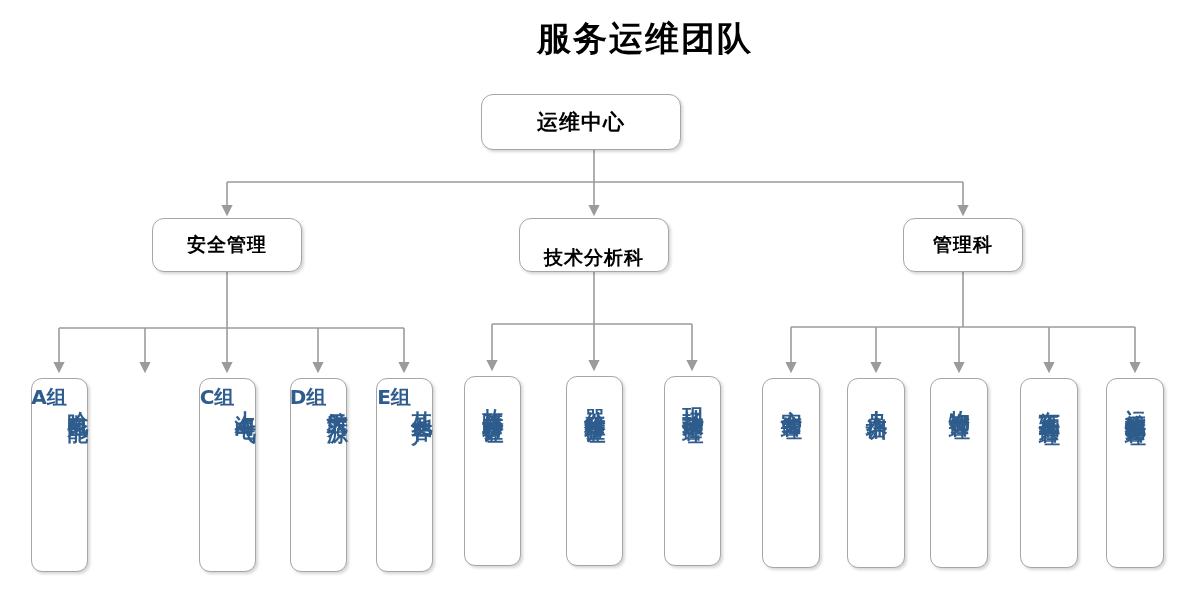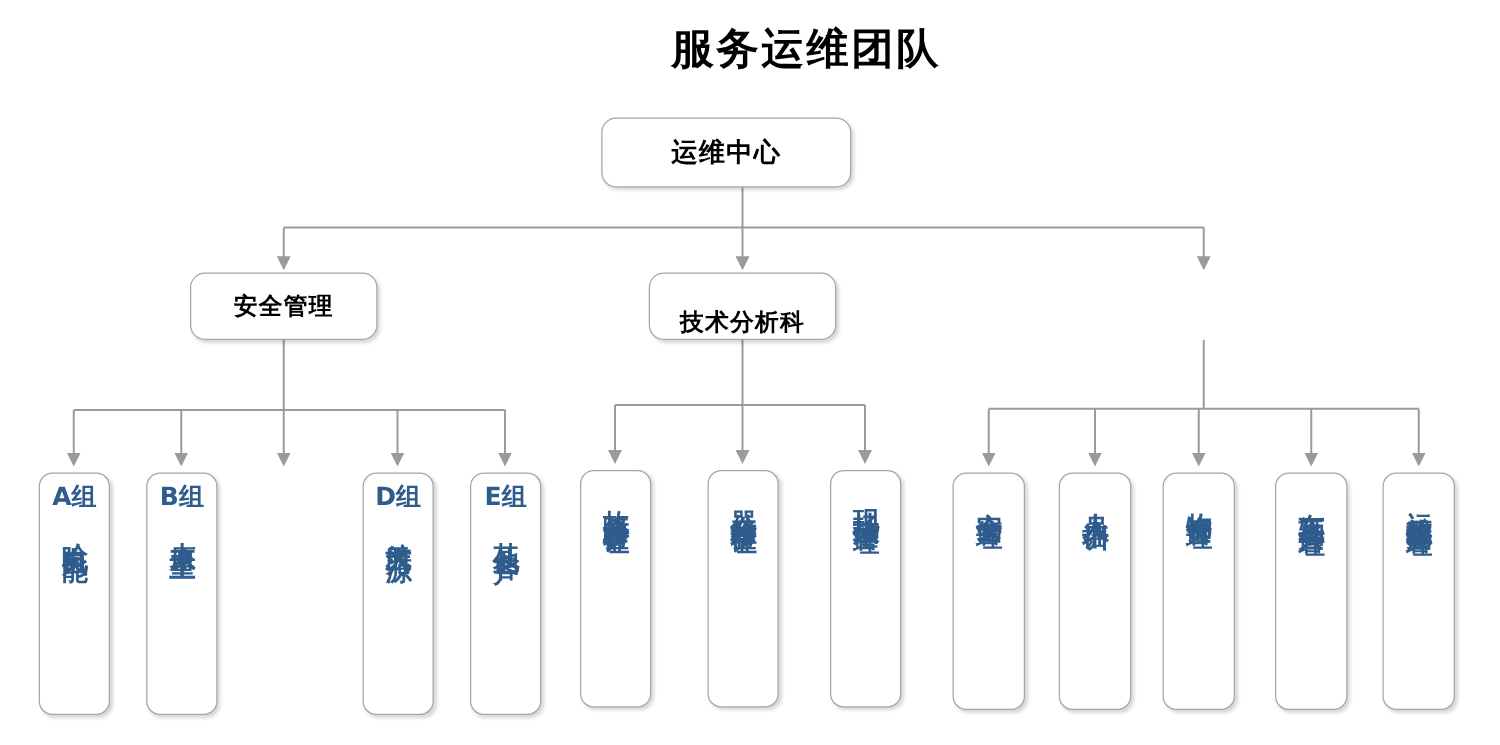--- a/index.html
+++ b/index.html
@@ -43,21 +43,21 @@
 
   
   .node.leaf{
     border-radius:11px;
     align-items:flex-start;
     justify-content:center;
     padding-top:8px;
   }
   .leaf-inner{
     display:flex;
-    flex-direction:column;
+    flex-direction:row;
     align-items:center;
     line-height:1.0;
   }
   .leaf-code{
     color:#2E5C8C;
     font-weight:bold;
     font-size:20px;
     letter-spacing:0px;
     margin-bottom:10px;
     white-space:nowrap;
@@ -136,31 +136,34 @@
   <div class="node root">
     <span class="label">运维中心</span>
   </div>
 
   <div class="node dept" style="left:152px;top:218px;width:150px;">
     <span class="label">安全管理</span>
   </div>
   <div class="node dept" style="left:519px;top:218px;width:150px;align-items:flex-end;">
     <span class="label">技术分析科</span>
   </div>
+  <div class="node dept" style="left:903px;top:218px;width:120px;">
+    <span class="label">管理科</span>
+  </div>
 
   <div class="node leaf group" style="left:31px;top:378px;width:57px;height:194px;">
     <div class="leaf-inner">
       <span class="leaf-code">A组</span>
       <span class="leaf-vtext">哈电风能</span>
     </div>
   </div>
-  <div class="node leaf group" style="left:117px;top:378px;width:57px;height:194px;">
-    <div class="leaf-inner">
-      <span class="leaf-code">B组</span>
-      <span class="leaf-vtext">太原重工</span>
+  <div class="node leaf group" style="left:199px;top:378px;width:57px;height:194px;">
+    <div class="leaf-inner">
+      <span class="leaf-code">C组</span>
+      <span class="leaf-vtext">上海电气</span>
     </div>
   </div>
   <div class="node leaf group" style="left:376px;top:378px;width:57px;height:194px;">
     <div class="leaf-inner">
       <span class="leaf-code">E组</span>
       <span class="leaf-vtext">其他客户</span>
     </div>
   </div>
   <div class="node leaf group" style="left:290px;top:378px;width:57px;height:194px;">
     <div class="leaf-inner">

